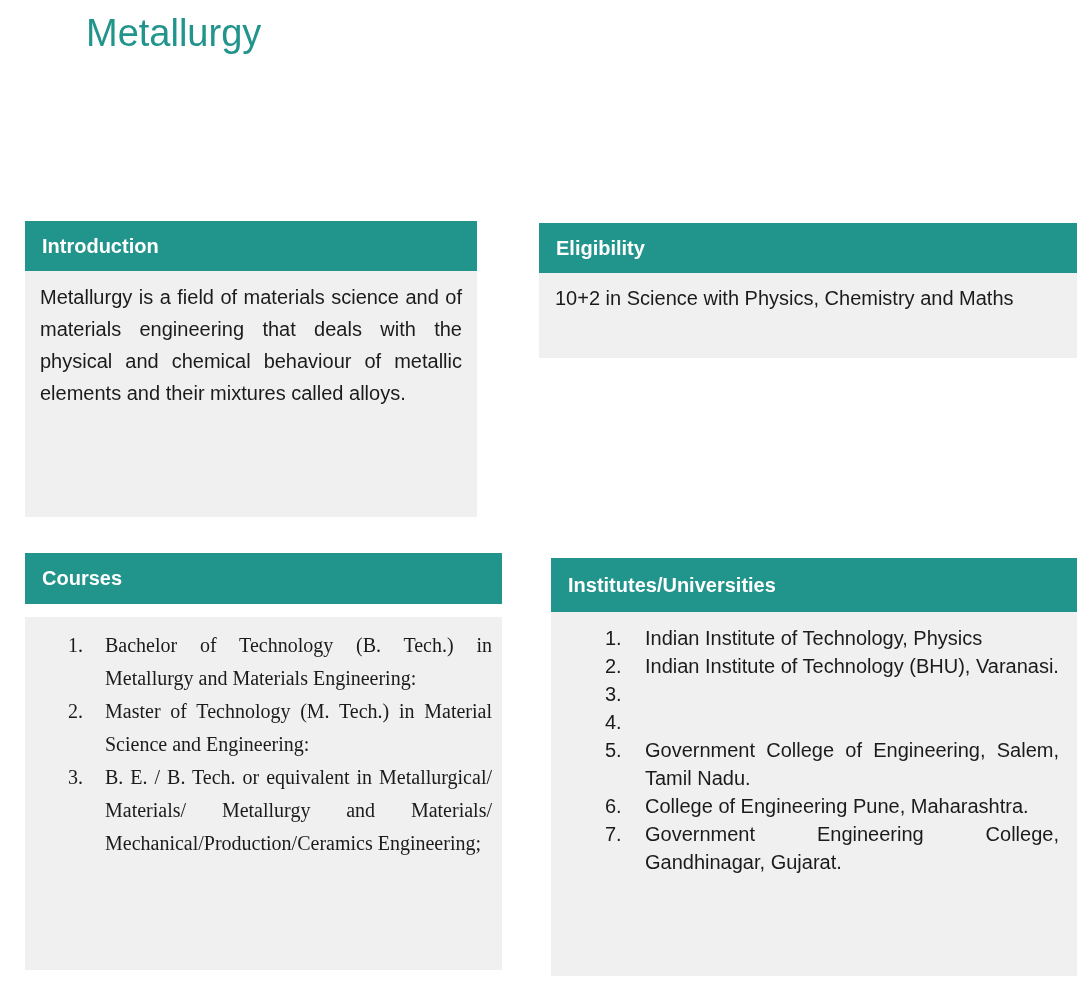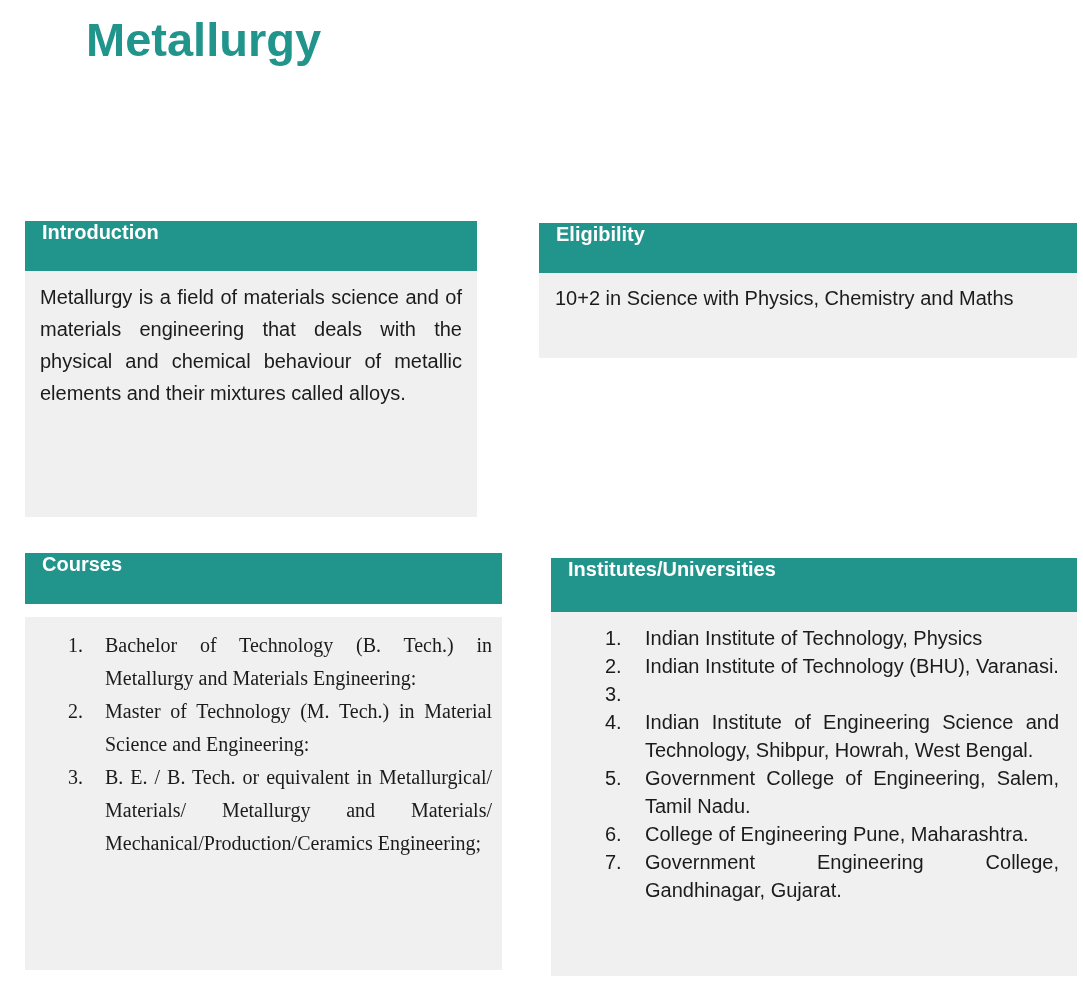--- a/index.html
+++ b/index.html
@@ -15,32 +15,33 @@
     height: 998px;
     position: relative;
     overflow: hidden;
     font-family: "Liberation Sans", sans-serif;
     color: var(--body-text);
   }
   .page-title {
     position: absolute;
     left: 86px;
     top: 12px;
-    font-size: 47px;
-    font-weight: bold;
+    font-size: 38px;
+    font-weight: normal;
     color: var(--accent);
     letter-spacing: 0px;
   }
   .section { position: absolute; }
   .sec-header {
     background: var(--accent);
     color: var(--header-text);
     font-weight: bold;
     font-size: 20px;
     display: flex;
+    align-items: center;
     padding-left: 17px;
   }
   .sec-body {
     background: var(--panel-bg);
   }
   
   .sec-intro { left: 25px; top: 221px; width: 452px; }
   .sec-intro .sec-header { height: 50px; }
   .sec-intro .sec-body {
     height: 246px;
@@ -142,21 +143,20 @@
         </li>
         <li>
           <span class="num">2.</span>
           <span class="txt">Indian Institute of Technology (BHU), Varanasi.</span>
         </li>
         <li>
           <span class="num">3.</span>
         </li>
         <li>
           <span class="num">4.</span>
-          <span class="txt">Indian Institute of Engineering Science and Technology, Shibpur, Howrah, West Bengal.</span>
         </li>
         <li>
           <span class="num">5.</span>
           <span class="txt">Government College of Engineering, Salem, Tamil Nadu.</span>
         </li>
         <li>
           <span class="num">6.</span>
           <span class="txt">College of Engineering Pune, Maharashtra.</span>
         </li>
         <li>

